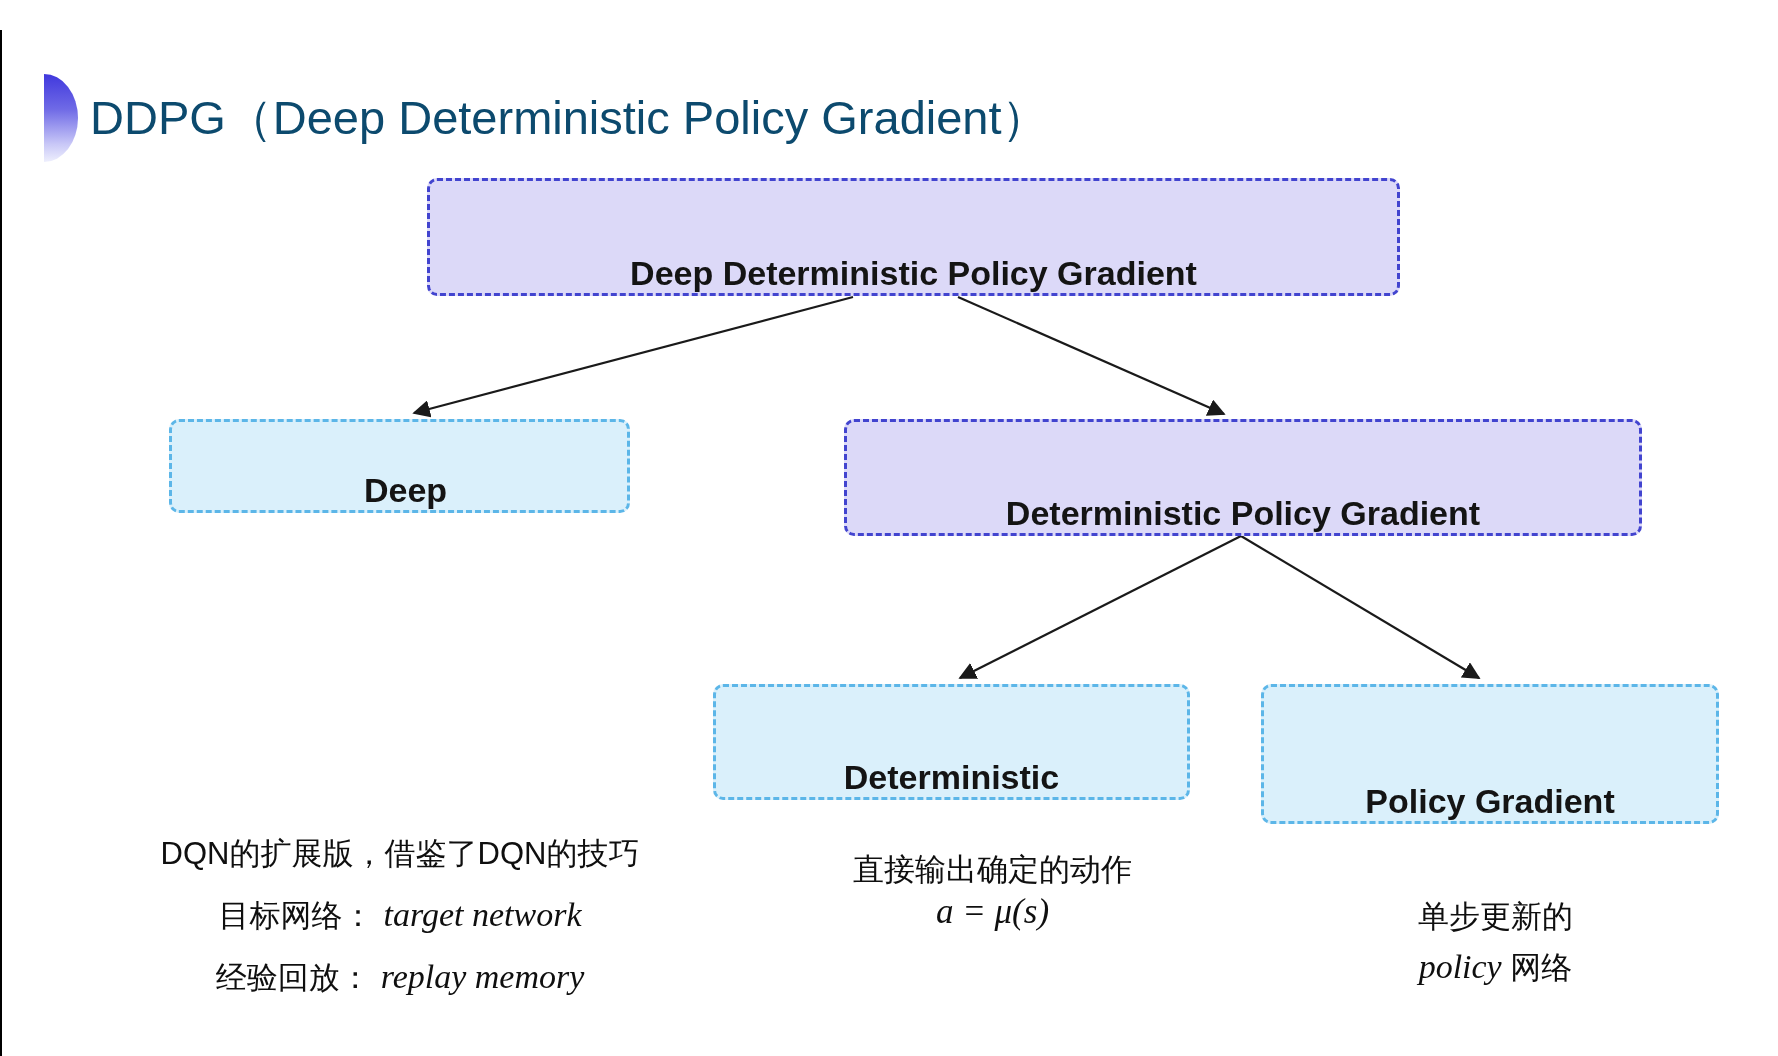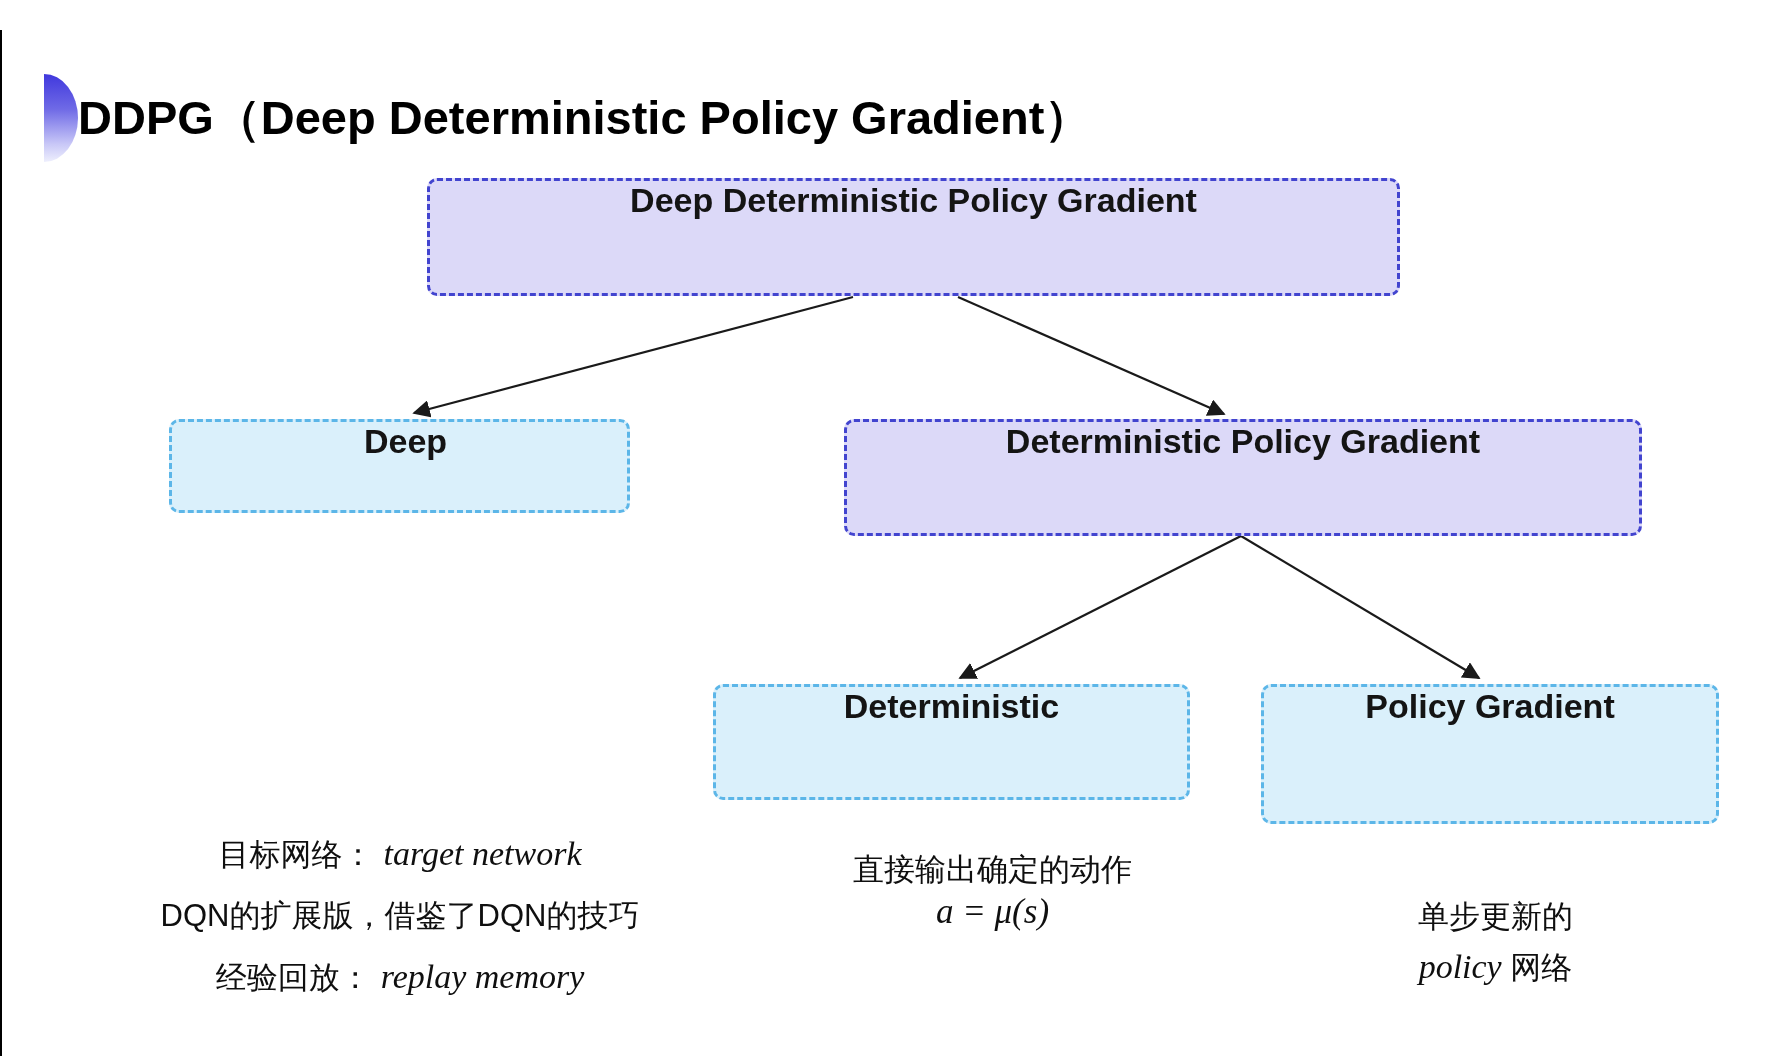--- a/index.html
+++ b/index.html
@@ -11,26 +11,26 @@
     position:absolute;left:0;top:30px;width:2px;height:1026px;background:#000;
   }
   
   .title-row{position:absolute;left:44px;top:74px;display:flex;align-items:center;}
   .bullet{
     width:34px;height:88px;flex:0 0 34px;
     border-radius:0 100% 100% 0 / 0 50% 50% 0;
     background:linear-gradient(180deg,#4038dd 0%,#6f6ae6 40%,#c9c8f7 80%,#eeeffd 100%);
   }
   .title-text{
-    font-size:47px;font-weight:700;color:#000000;letter-spacing:0px;
+    margin-left:12px;font-size:47px;font-weight:400;color:#0c4a6e;letter-spacing:0px;
     white-space:nowrap;
   }
   
   .node{
-    position:absolute;display:flex;align-items:flex-start;justify-content:center;
+    position:absolute;display:flex;align-items:flex-end;justify-content:center;
     border-radius:10px;font-size:34px;font-weight:600;color:#141414;
     text-align:center;box-sizing:border-box;
   }
   .node.purple{background:#dcd9f8;border:3px dashed #4244cf;}
   .node.cyan{background:#daf0fb;border:3px dashed #5cb6e8;}
   .node-ddpg{left:427px;top:178px;width:973px;height:118px;}
   .node-deep{left:169px;top:419px;width:461px;height:94px;padding-left:12px;}
   .node-dpg{left:844px;top:419px;width:798px;height:117px;}
   .node-deterministic{left:713px;top:684px;width:477px;height:116px;}
   .node-policy-gradient{left:1261px;top:684px;width:458px;height:140px;}
@@ -92,24 +92,24 @@
 
   <div class="node cyan node-deterministic">
     <span>Deterministic</span>
   </div>
 
   <div class="node cyan node-policy-gradient">
     <span>Policy Gradient</span>
   </div>
 
   <div class="note note-deep">
+    <div class="line">DQN的扩展版，借鉴了DQN的技巧</div>
     <div class="line">
       <span class="label-cn">目标网络：</span><span class="term">target network</span>
     </div>
-    <div class="line">DQN的扩展版，借鉴了DQN的技巧</div>
     <div class="line">
       <span class="label-cn">经验回放：</span><span class="term">replay memory</span>
     </div>
   </div>
 
   <div class="note note-deterministic">
     <div class="line">直接输出确定的动作</div>
     <div class="line formula">a = μ(s)</div>
   </div>
 

